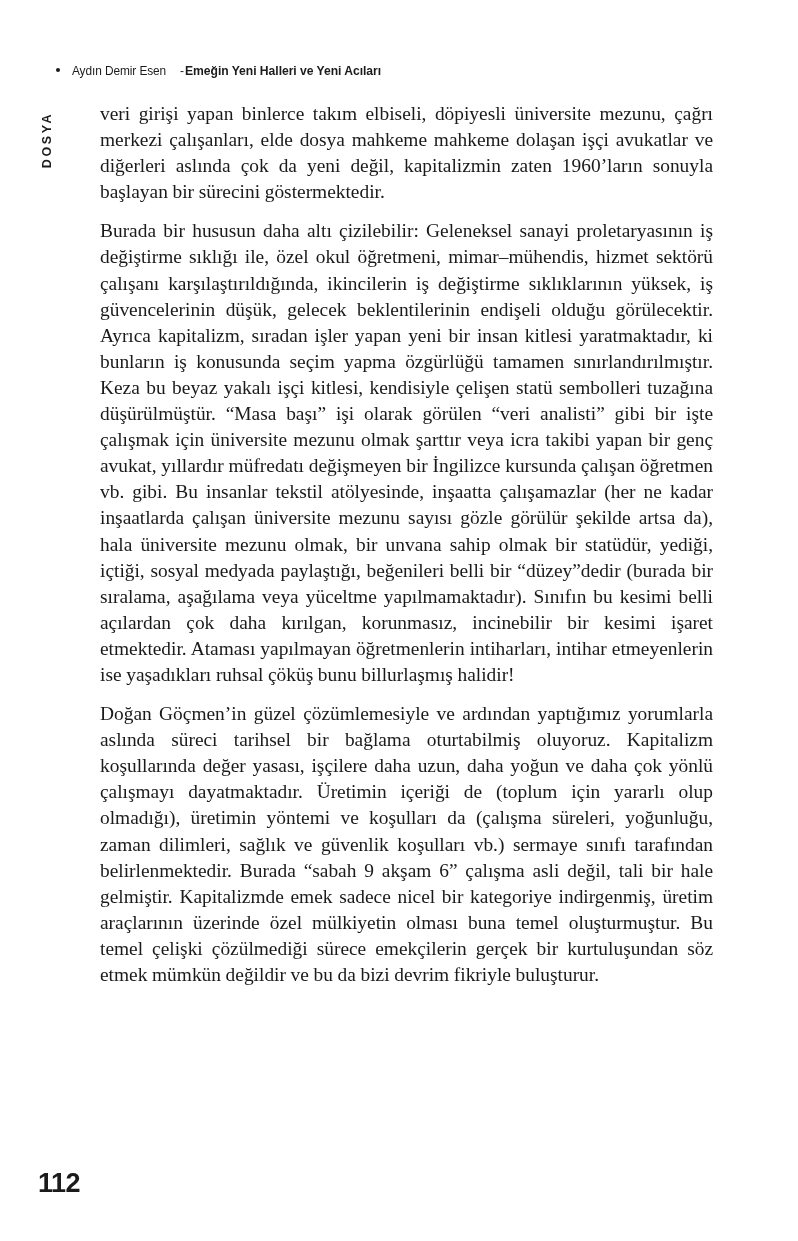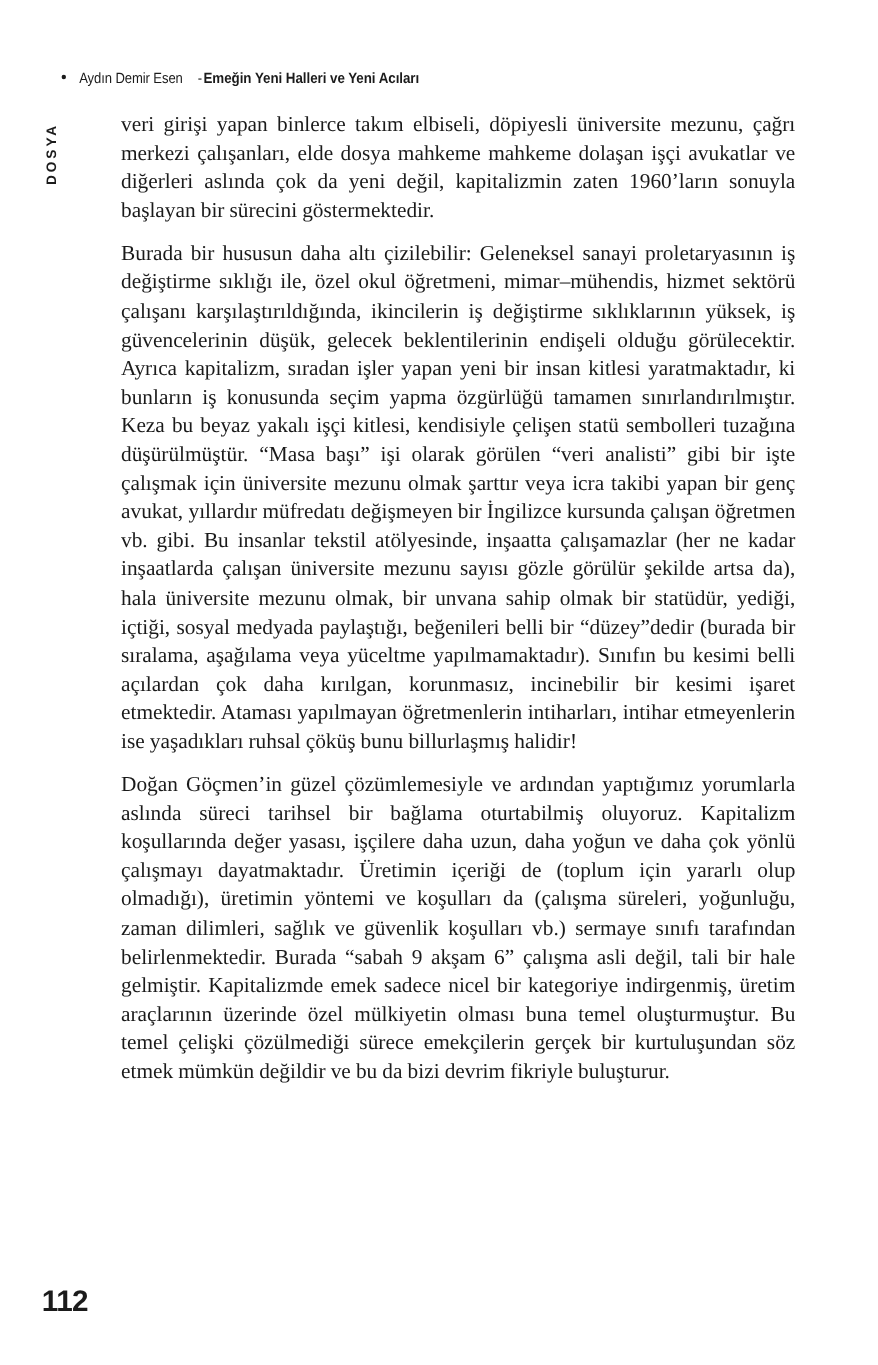--- a/index.html
+++ b/index.html
@@ -85,21 +85,21 @@
     font-family: "Liberation Sans Narrow", "Liberation Sans", sans-serif;
     font-weight: 700;
     font-size: 12.5px;
     letter-spacing: 2.6px;
     color: #1b1b1b;
   }
 
   
   .body-col {
     position: absolute;
-    left: 110px;
+    left: 100px;
     top: 101px;
     width: 613px;
   }
   .para {
     margin: 0 0 13px 0;
     font-family: "Liberation Serif", "DejaVu Serif", serif;
     font-size: 19.4px;
     line-height: 26.1px;
     text-align: justify;
     text-justify: inter-word;

